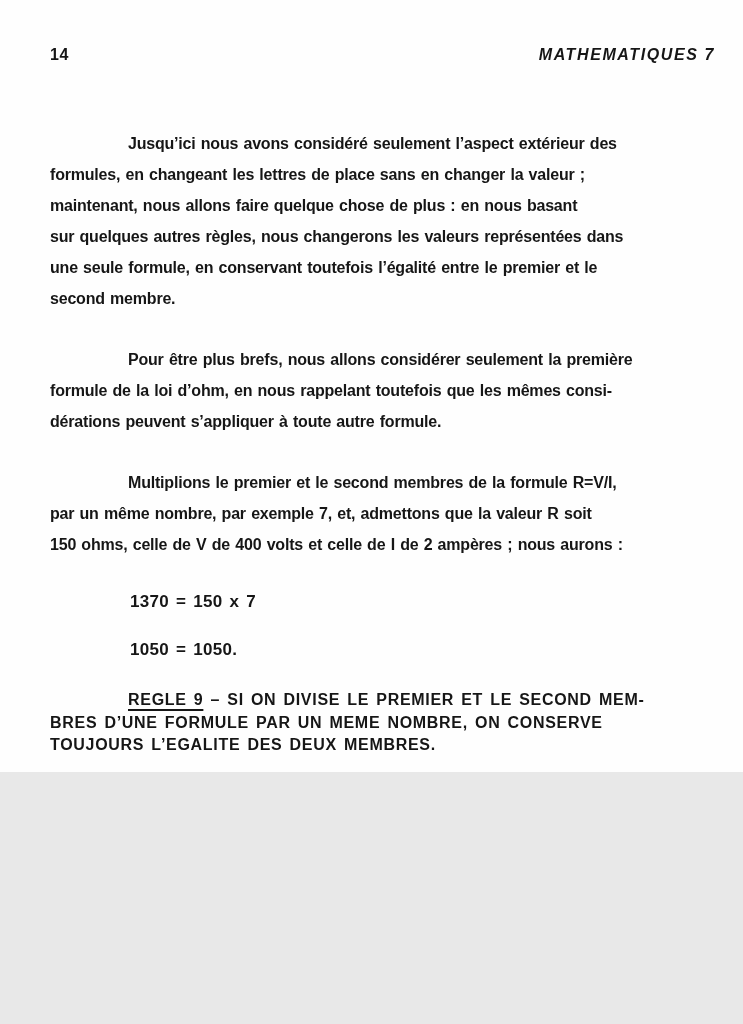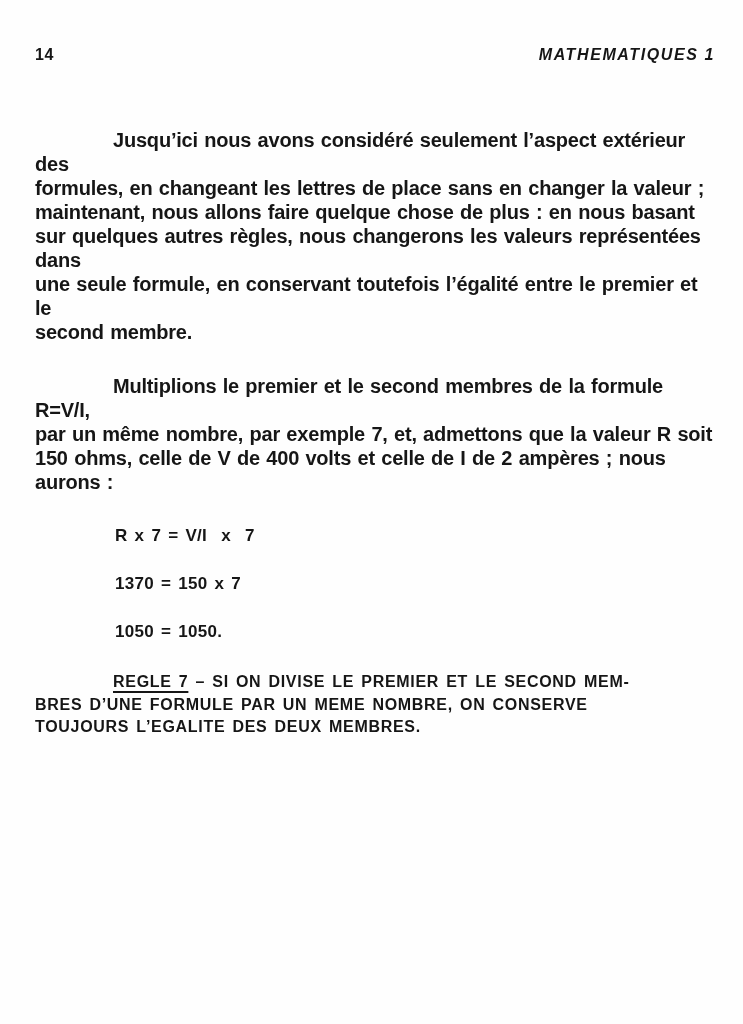--- a/index.html
+++ b/index.html
@@ -1,42 +1,42 @@
 <!DOCTYPE html>
 <html><head>
 <meta charset="utf-8">
 <style>
   html, body { margin: 0; padding: 0; background: #e8e8e8; }
   .page {
     position: relative;
     width: 743px;
-    height: 1024px;
+    height: 772px;
     margin: 0 auto;
     background: #fefefe;
     box-sizing: border-box;
-    padding: 45px 28px 0 35px;
+    padding: 45px 28px 0 50px;
     overflow: hidden;
     font-family: "Liberation Sans", sans-serif;
     font-weight: bold;
     color: #161616;
     -webkit-font-smoothing: antialiased;
   }
   .page-header {
     display: flex;
     justify-content: space-between;
     align-items: baseline;
     font-size: 16px;
     line-height: 20px;
     margin-bottom: 63px;
   }
   .page-number { letter-spacing: 0.5px; }
   .running-title { font-style: italic; letter-spacing: 1.6px; }
   p.body {
-    font-size: 20px;
-    line-height: 24px;
+    font-size: 16px;
+    line-height: 31px;
     letter-spacing: -0.2px;
     word-spacing: 1px;
     white-space: pre-line;
     margin: 0 0 30px 0;
   }
   .indent { text-indent: 78px; }
   p.rule {
     font-size: 16px;
     line-height: 22.5px;
     letter-spacing: 0.7px;
@@ -60,43 +60,45 @@
   }
   p.eq:last-child { margin-bottom: 16px; }
 </style>
 </head>
 <body>
 
 <div class="page">
 
   <header class="page-header">
     <span class="page-number">14</span>
-    <span class="running-title">MATHEMATIQUES 1</span>
+    <span class="running-title">MATHEMATIQUES 7</span>
   </header>
 
   <main>
 
     <p class="body indent">Jusqu’ici nous avons considéré seulement l’aspect extérieur des
 formules, en changeant les lettres de place sans en changer la valeur ;
 maintenant, nous allons faire quelque chose de plus : en nous basant
 sur quelques autres règles, nous changerons les valeurs représentées dans
 une seule formule, en conservant toutefois l’égalité entre le premier et le
 second membre.</p>
 
 
+    <p class="body indent">Pour être plus brefs, nous allons considérer seulement la première
+formule de la loi d’ohm, en nous rappelant toutefois que les mêmes consi-
+dérations peuvent s’appliquer à toute autre formule.</p>
 
     <p class="body indent">Multiplions le premier et le second membres de la formule R=V/I,
 par un même nombre, par exemple 7, et, admettons que la valeur R soit
 150 ohms, celle de V de 400 volts et celle de I de 2 ampères ; nous aurons :</p>
 
     <div class="equations">
-      <p class="eq">R x 7 = V/I  x  7</p>
       <p class="eq">1370 = 150 x 7</p>
       <p class="eq">1050 = 1050.</p>
     </div>
 
 
-    <p class="rule indent"><span class="rule-label">REGLE 7</span><span> – SI ON DIVISE LE PREMIER ET LE SECOND MEM-
+    <p class="rule indent"><span class="rule-label">REGLE 9</span><span> – SI ON DIVISE LE PREMIER ET LE SECOND MEM-
 BRES D’UNE FORMULE PAR UN MEME NOMBRE, ON CONSERVE
 TOUJOURS L’EGALITE DES DEUX MEMBRES.</span></p>
 
   </main>
 </div>
 
 </body></html>

